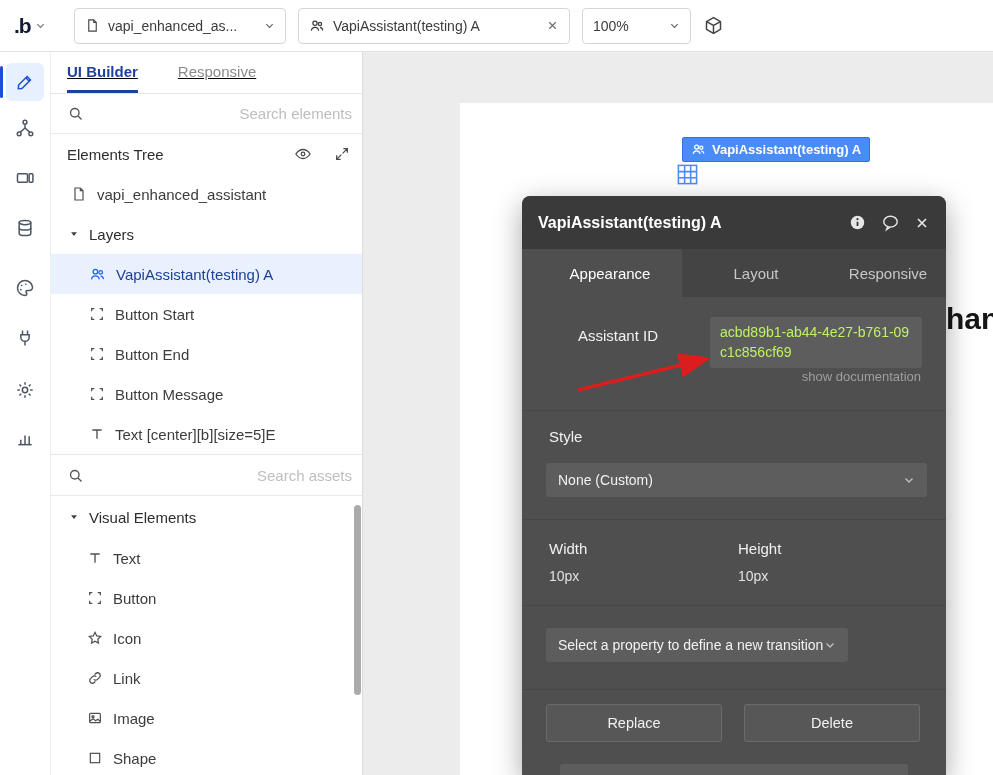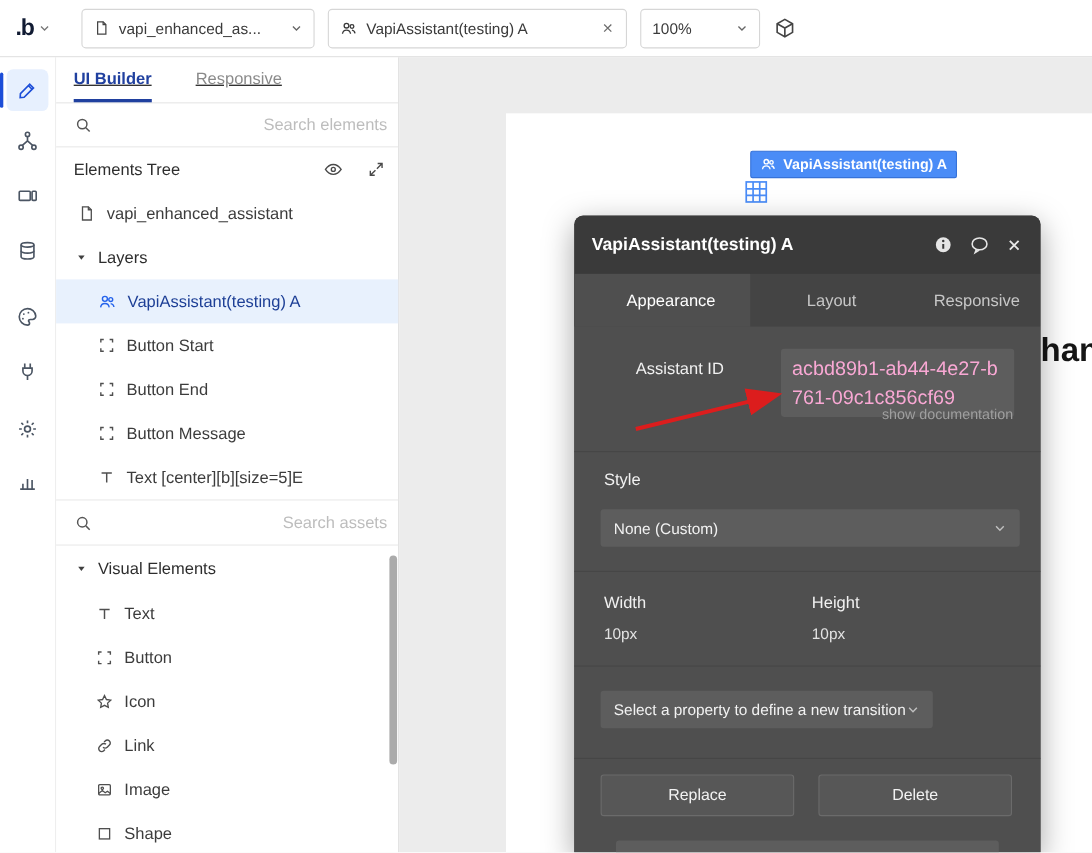--- a/index.html
+++ b/index.html
@@ -72,21 +72,21 @@
   .popup-header .hbtn { cursor:pointer; color:#e6e6e6; }
   .popup-tabs { height:48px; background:#444444; display:flex; }
   .ptab2 { display:flex; align-items:center; justify-content:center; font-size:15px; color:#c7c7c7; cursor:pointer;padding-left:16px; }
   .ptab2.t0 { width:160px; }
   .ptab2.t1, .ptab2.t2 { flex:1; }
   .ptab2.active { background:#4f4f4f; color:#fff; }
   .popup-body { position:relative; height:478px; background:#4f4f4f; }
   .plabel { position:absolute; font-size:15px; color:#f1f1f1; }
   .aid-label { left:11px; top:30px;margin-left:45px; }
   .aid-input { position:absolute; left:188px; top:20px; width:212px; min-height:48px; background:#5d5d5d; border-radius:3px;
-               padding:5px 10px; font-size:18px; line-height:1.45; color:#f9a8d4; word-break:break-all; cursor:text; }
+               padding:5px 10px; font-size:14px; line-height:1.45; color:#bef264; word-break:break-all; cursor:text; }
   .show-doc { position:absolute; right:25px; top:72px; font-size:13px; color:#9f9f9f; cursor:pointer; }
   .divider { position:absolute; left:0; width:100%; height:1px; background:#464646; }
   .d1 { top:113px; } .d2 { top:222px; } .d3 { top:308px; } .d4 { top:392px; }
   .style-label { left:27px; top:131px; }
   .dropdown { position:absolute; height:34px; background:#5d5d5d; border-radius:3px; display:flex; align-items:center;
               padding:0 12px; font-size:14px; color:#f2f2f2; cursor:pointer; }
   .dropdown .grow { flex:1; white-space:nowrap; overflow:hidden; }
   .style-dd { left:24px; top:166px; width:381px; }
   .trans-dd { left:24px; top:331px; width:302px; }
   .dim-label { position:absolute; top:243px; font-size:15px; color:#f1f1f1; }

